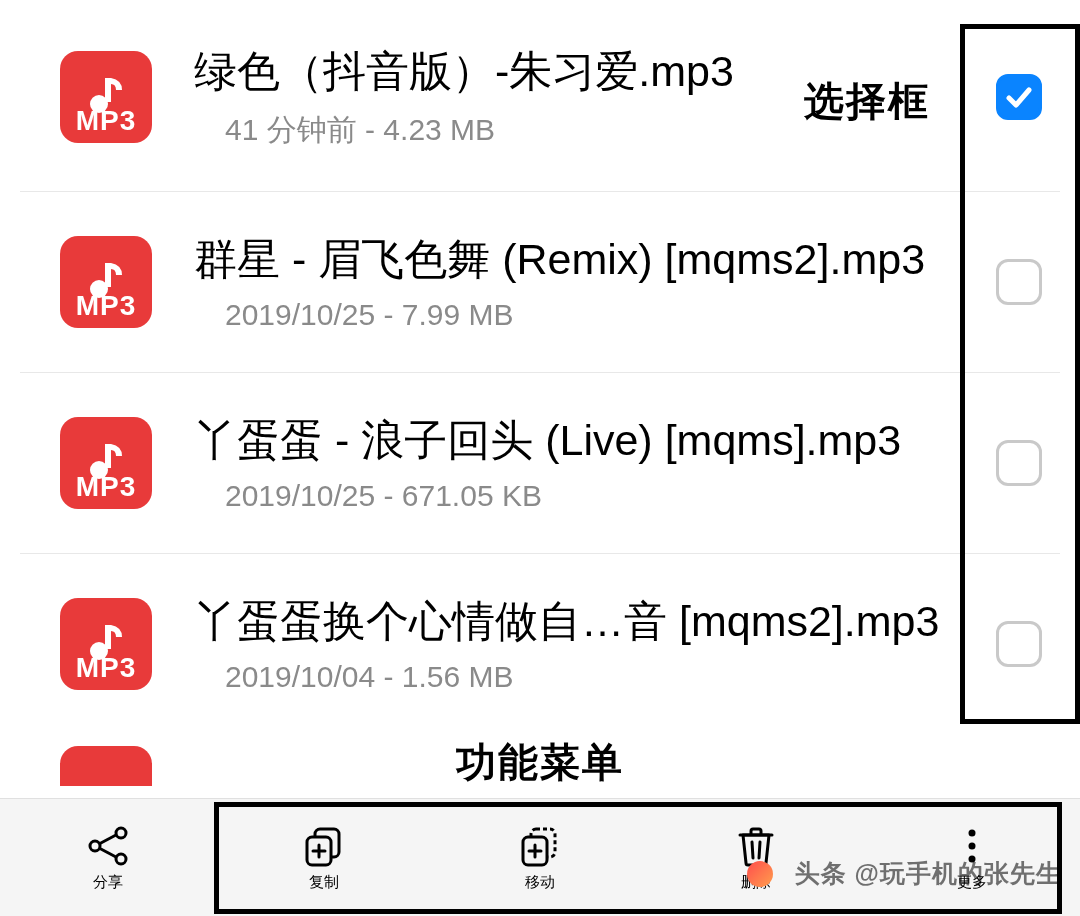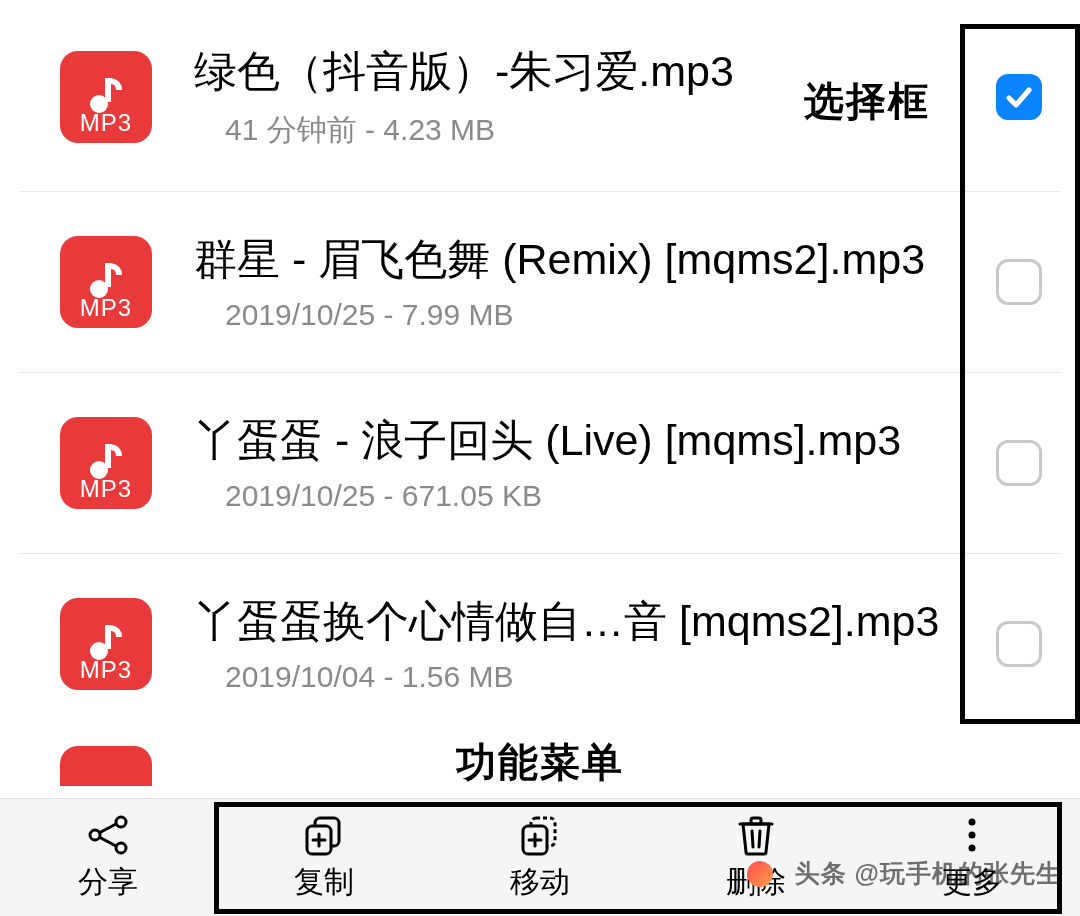--- a/index.html
+++ b/index.html
@@ -38,22 +38,22 @@
     position: relative;
   }
   .file-icon .note {
     width: 44px; height: 44px;
     position: relative;
     margin-top: -6px;
   }
   .file-icon .note svg { display:block; }
   .file-icon .ext {
     color: #fff;
-    font-size: 24px;
-    font-weight: 400;
+    font-size: 28px;
+    font-weight: 700;
     letter-spacing: 1px;
     position: absolute;
     bottom: 6px;
   }
 
   .text-col {
     flex: 1;
     min-width: 0;
     padding-right: 10px;
   }
@@ -100,21 +100,21 @@
     display: flex;
     align-items: center;
   }
   .tool {
     flex: 1;
     display: flex;
     flex-direction: column;
     align-items: center;
     justify-content: center;
     gap: 4px;
-    font-size: 30px;
+    font-size: 15px;
     color: #000;
   }
   .tool .ico { width: 46px; height: 46px; display:flex; align-items:center; justify-content:center; }
 
   
   .callout {
     position: absolute;
     font-size: 40px;
     font-weight: 900;
     color: #000;

